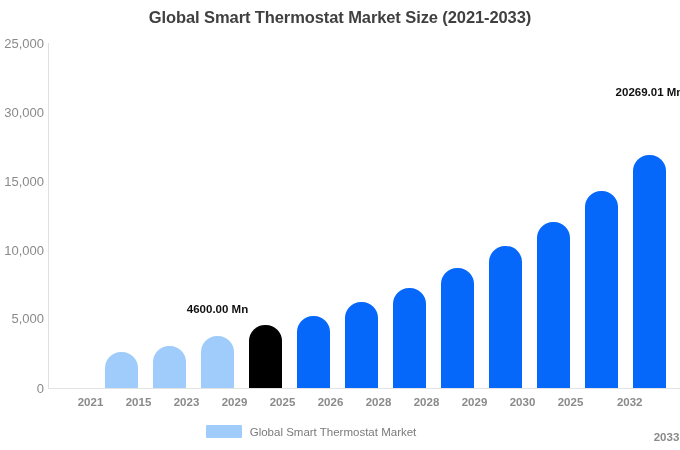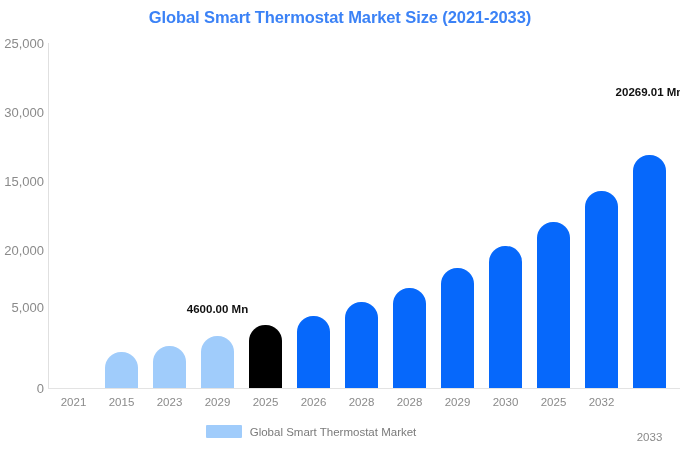--- a/index.html
+++ b/index.html
@@ -23,21 +23,21 @@
 
   
   #chart-title {
     position: absolute;
     left: 0;
     top: 8px;
     width: 680px;
     text-align: center;
     font-size: 16.5px;
     font-weight: bold;
-    color: #3b82f6;
+    color: #404040;
     letter-spacing: -0.1px;
     white-space: nowrap;
   }
 
   
   
   #plot {
     position: absolute;
     left: 48px;
     top: 43px;
@@ -102,24 +102,25 @@
     position: absolute;
     font-size: 11.5px;
     font-weight: bold;
     color: #111111;
     white-space: nowrap;
   }
 
   
   #xaxis {
     position: absolute;
-    left: 0;
+    left: 17px;
     top: 396px;
     width: 572px;
     height: 18px;
+    font-weight: bold;
   }
   .xtick {
     position: absolute;
     top: 0;
     width: 48px;
     text-align: center;
     font-size: 11.5px;
     color: #8a8a8a;
     white-space: nowrap;
   }
@@ -153,22 +154,22 @@
 </style>
 </head>
 <body>
 
 <div id="chart-root">
 
   <div id="chart-title">Global Smart Thermostat Market Size (2021-2033)</div>
 
   <div id="yaxis">
       <div class="ytick" style="top: 388px;">0</div>
-      <div class="ytick" style="top: 307px;">5,000</div>
-      <div class="ytick" style="top: 250px;">20,000</div>
+      <div class="ytick" style="top: 318px;">5,000</div>
+      <div class="ytick" style="top: 250px;">10,000</div>
       <div class="ytick" style="top: 181px;">15,000</div>
       <div class="ytick" style="top: 112px;">30,000</div>
       <div class="ytick" style="top: 43px;">25,000</div>
     </div>
 
   <div id="axis-line"></div>
   <div id="baseline"></div>
 
   <div id="plot">
       <div class="bar-slot" style="left: 57px; height: 345px;">
@@ -214,21 +215,21 @@
       <div class="xtick" style="left: 97.5px;">2015</div>
       <div class="xtick" style="left: 145.5px;">2023</div>
       <div class="xtick" style="left: 193.5px;">2029</div>
       <div class="xtick" style="left: 241.5px;">2025</div>
       <div class="xtick" style="left: 289.5px;">2026</div>
       <div class="xtick" style="left: 337.5px;">2028</div>
       <div class="xtick" style="left: 385.5px;">2028</div>
       <div class="xtick" style="left: 433.5px;">2029</div>
       <div class="xtick" style="left: 481.5px; text-align: center;">2030</div>
       <div class="xtick" style="left: 529.5px;">2025</div>
-      <div class="xtick" style="left: 577.5px;">2032</div>
+      <div class="xtick" style="left: 577.5px; text-align: right;">2032</div>
       <div class="xtick" style="left: 625.5px; margin-top: 35px;">2033</div>
     </div>
 
   <div id="legend">
       <div class="legend-item">
         <span class="legend-swatch" style="background: rgb(160, 204, 251);"></span>
         <span class="legend-label">Global Smart Thermostat Market</span>
       </div>
     </div>
 

